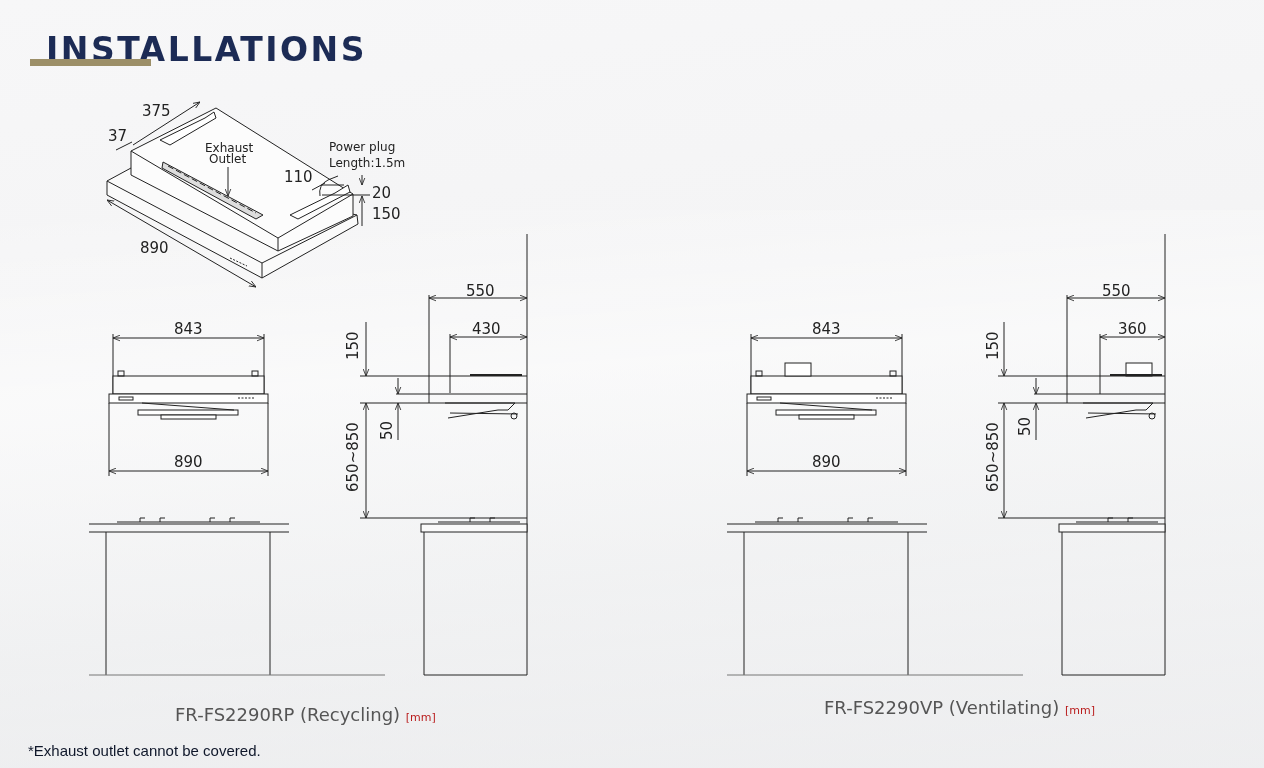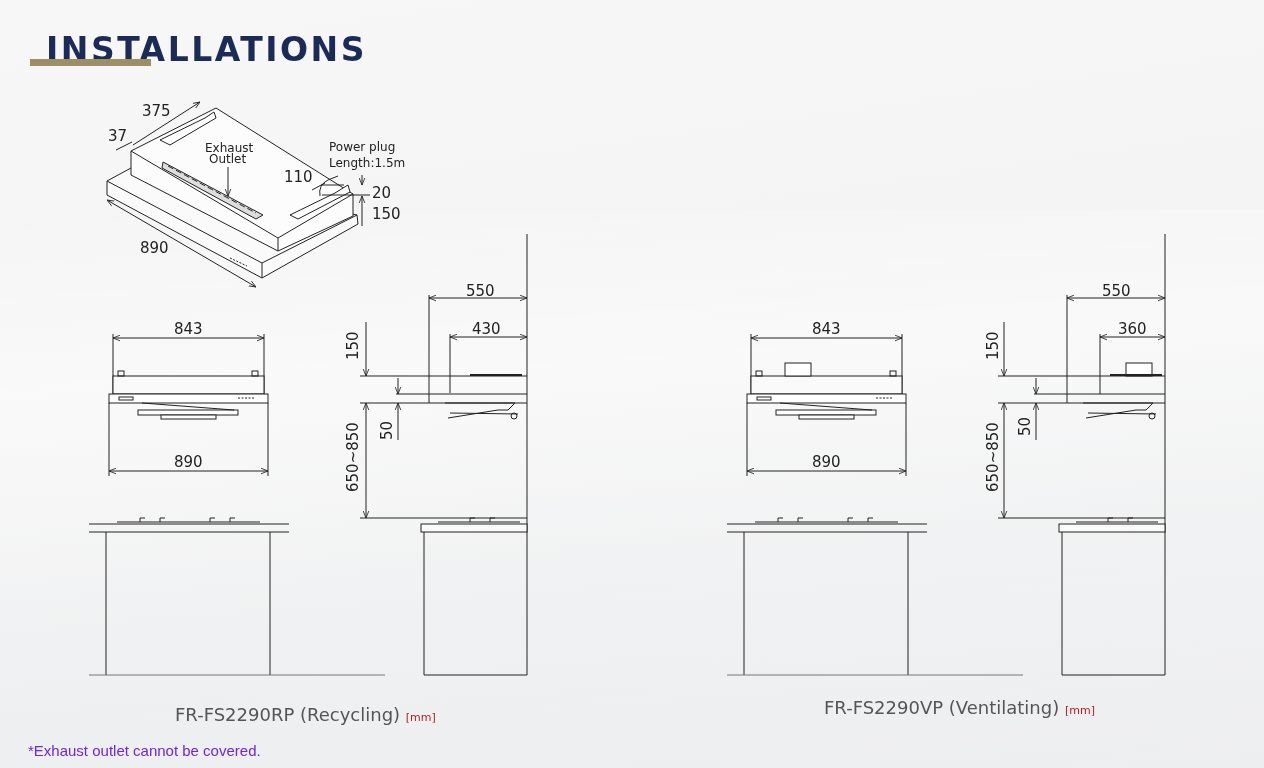--- a/index.html
+++ b/index.html
@@ -4,21 +4,21 @@
 <style>
   html,body{margin:0;padding:0;}
   body{width:1264px;height:768px;overflow:hidden;background:#f6f6f7;position:relative;font-family:"DejaVu Sans",sans-serif;}
   .bg{position:absolute;inset:0;background:linear-gradient(172deg,#f7f7f8 0%,#f4f4f5 40%,#eeeff0 70%,#f5f5f6 100%);}
   .bg2{position:absolute;left:0;top:210px;width:1264px;height:560px;background:linear-gradient(176deg,rgba(255,255,255,0) 0%,rgba(255,255,255,0.55) 30%,rgba(230,231,233,0.5) 100%);}
   .title{position:absolute;left:30px;top:14px;font-family:"DejaVu Sans",sans-serif;font-weight:bold;font-size:33px;letter-spacing:2.5px;color:#1c2b55;margin:16px;}
   .title-bar{position:absolute;left:30px;top:59px;width:121px;height:7px;background:#9c8f68;}
   svg.draw{position:absolute;left:0;top:0;}
   .cap{position:absolute;font-family:"DejaVu Sans",sans-serif;color:#555;font-size:18px;white-space:nowrap;}
   .cap .unit{font-size:11px;color:#b91c1c;}
-  .note{position:absolute;left:28px;top:742px;font-family:"Liberation Sans",sans-serif;font-size:15px;color:#6d28d9;}
+  .note{position:absolute;left:28px;top:742px;font-family:"Liberation Sans",sans-serif;font-size:15px;color:#0f172a;}
   svg text{font-family:"DejaVu Sans",sans-serif;fill:#222;}
 </style>
 </head>
 <body>
 
 <div class="bg"></div>
 <div class="bg2"></div>
 
 <h1 class="title">INSTALLATIONS</h1>
 <div class="title-bar"></div>

